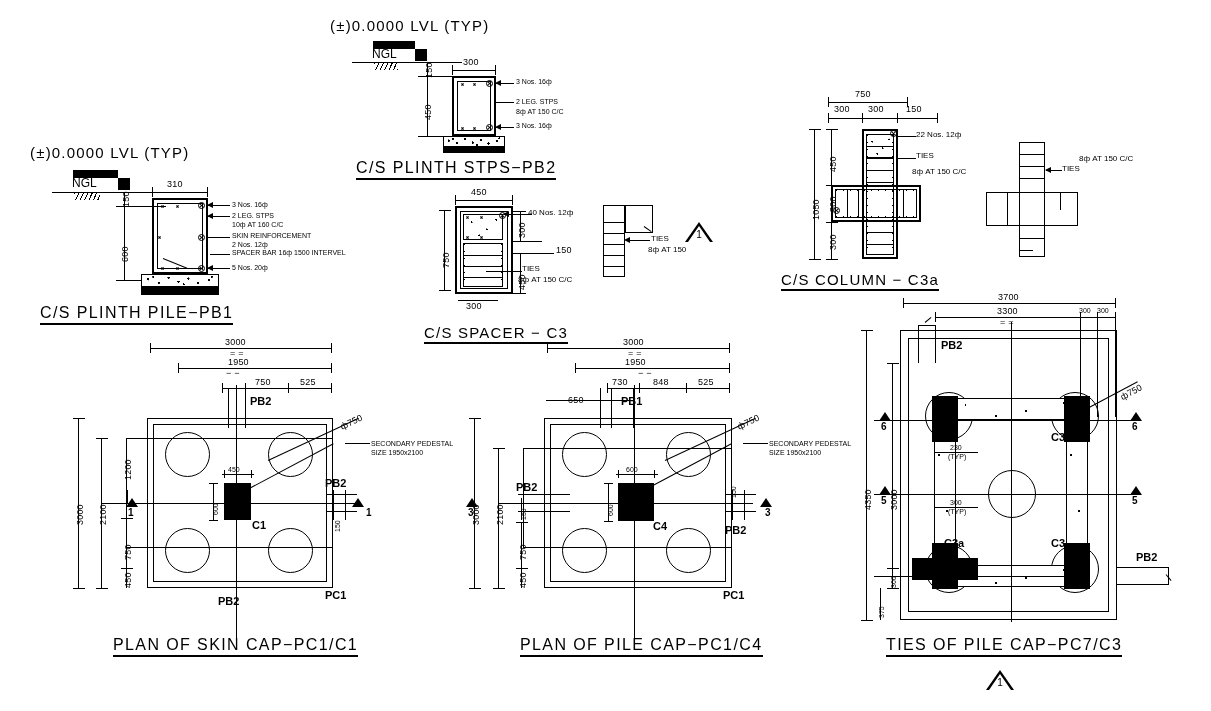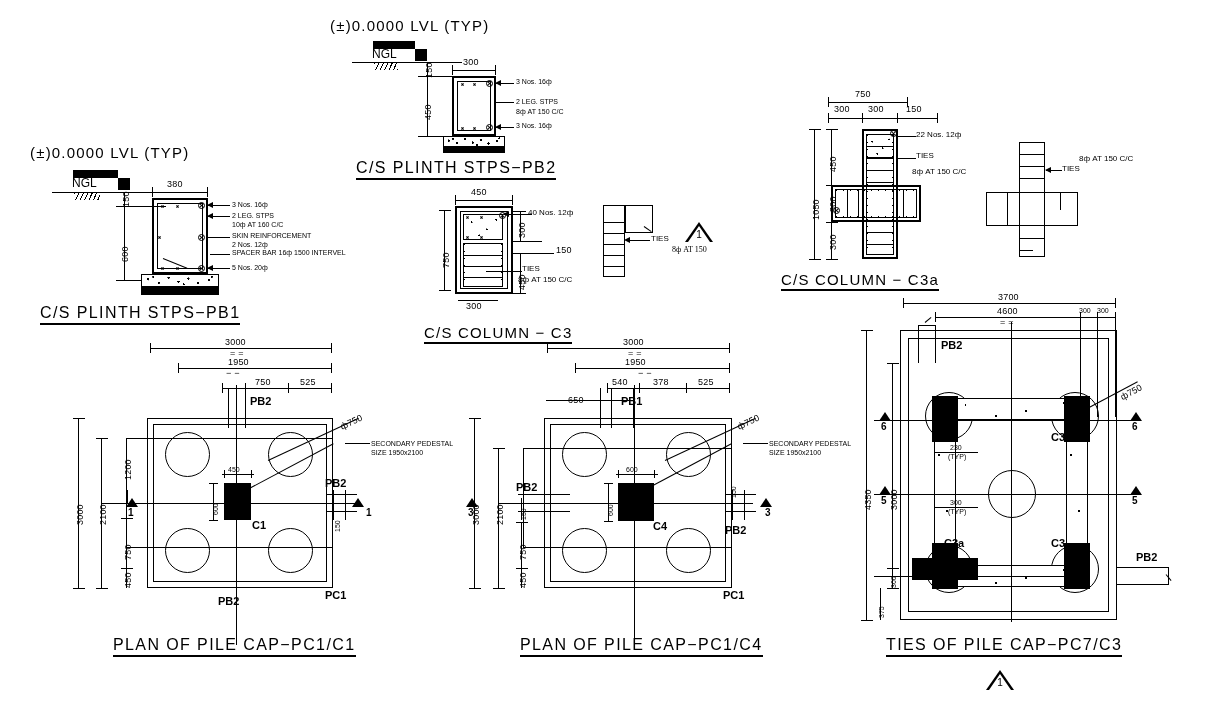--- a/index.html
+++ b/index.html
@@ -98,21 +98,21 @@
   <div class="ln h" style="left:116px;top:206px;width:50px;"></div>
   <div class="ln v" style="left:124px;top:192px;height:14px;"></div>
   <div class="t dim vt" style="left:122px;top:207px;">150</div>
   <div class="ln v" style="left:124px;top:206px;height:74px;"></div>
   <div class="ln h" style="left:116px;top:280px;width:50px;"></div>
   <div class="t dim vt" style="left:121px;top:262px;">600</div>
 
   <div class="ln h" style="left:152px;top:192px;width:56px;"></div>
   <div class="ln v" style="left:152px;top:187px;height:10px;"></div>
   <div class="ln v" style="left:207px;top:187px;height:10px;"></div>
-  <div class="t dim" style="left:167px;top:180px;">380</div>
+  <div class="t dim" style="left:167px;top:180px;">310</div>
 
   <div class="box2" style="left:152px;top:198px;width:56px;height:76px;"></div>
   <div class="box" style="left:157px;top:203px;width:46px;height:66px;"></div>
   <div class="barc" style="left:198px;top:202px;"></div>
   <div class="barx" style="left:161px;top:205px;"></div>
   <div class="barx" style="left:176px;top:205px;"></div>
   <div class="barc" style="left:198px;top:234px;"></div>
   <div class="barx" style="left:158px;top:236px;"></div>
   <div class="barc" style="left:198px;top:265px;"></div>
   <div class="barx" style="left:161px;top:267px;"></div>
@@ -131,21 +131,21 @@
   <div class="t note" style="left:232px;top:212px;">2 LEG. STPS</div>
   <div class="t note" style="left:232px;top:221px;">10ф AT 160 C/C</div>
   <div class="ln h" style="left:206px;top:237px;width:24px;"></div>
   <div class="t note" style="left:232px;top:232px;">SKIN REINFORCEMENT</div>
   <div class="t note" style="left:232px;top:241px;">2 Nos. 12ф</div>
   <div class="ln h" style="left:210px;top:254px;width:20px;"></div>
   <div class="t note" style="left:232px;top:249px;">SPACER BAR 16ф 1500 INTERVEL</div>
   <div class="ln h" style="left:208px;top:268px;width:22px;"></div>
   <div class="arrowL" style="left:207px;top:265px;"></div>
   <div class="t note" style="left:232px;top:264px;">5 Nos. 20ф</div>
-  <div class="t title" style="left:40px;top:305px;">C/S PLINTH STPS−PB1</div>
+  <div class="t title" style="left:40px;top:305px;">C/S PLINTH PILE−PB1</div>
 </div>
 
 <div>
   <div class="t hdr" style="left:330px;top:18px;">(±)0.0000 LVL (TYP)</div>
   <div class="ngl-blk" style="left:373px;top:41px;width:42px;height:8px;"></div>
   <div class="t" style="left:372px;top:48px;font-size:12px;">NGL</div>
   <div class="fill" style="left:415px;top:49px;width:0;height:0;border-left:12px solid #000;border-bottom:12px solid transparent;"></div>
   <div class="ln h" style="left:352px;top:62px;width:78px;"></div>
   <div class="hatch" style="left:374px;top:63px;width:24px;height:7px;"></div>
   <div class="ln h" style="left:418px;top:62px;width:44px;"></div>
@@ -232,28 +232,28 @@
   <div class="ln h" style="left:603px;top:222px;width:22px;"></div>
   <div class="ln h" style="left:603px;top:233px;width:22px;"></div>
   <div class="ln h" style="left:603px;top:244px;width:22px;"></div>
   <div class="ln h" style="left:603px;top:255px;width:22px;"></div>
   <div class="ln h" style="left:603px;top:266px;width:22px;"></div>
   <div class="box" style="left:625px;top:205px;width:28px;height:28px;"></div>
   <div class="ln" style="left:644px;top:226px;width:9px;height:1px;transform:rotate(35deg);transform-origin:left;"></div>
   <div class="ln h" style="left:626px;top:240px;width:24px;"></div>
   <div class="arrowL" style="left:624px;top:237px;"></div>
   <div class="t note8" style="left:651px;top:235px;">TIES</div>
-  <div class="t note8" style="left:672px;top:246px;font-family:Liberation Serif, serif;">8ф AT 150</div>
+  <div class="t note8" style="left:648px;top:246px;">8ф AT 150</div>
 
   <div class="revwrap" style="left:685px;top:222px;">
     <div class="revtri" style="left:0;top:0;"></div>
     <div class="revtri-in"></div>
     <div class="revnum">1</div>
   </div>
-  <div class="t title2" style="left:424px;top:325px;">C/S COLUMN − C3</div>
+  <div class="t title2" style="left:424px;top:325px;">C/S SPACER − C3</div>
 </div>
 
 <div>
   <div class="ln h" style="left:828px;top:102px;width:80px;"></div>
   <div class="ln v" style="left:828px;top:97px;height:10px;"></div>
   <div class="ln v" style="left:907px;top:97px;height:10px;"></div>
   <div class="t dim" style="left:855px;top:90px;">750</div>
   <div class="ln h" style="left:828px;top:118px;width:110px;"></div>
   <div class="ln v" style="left:828px;top:113px;height:10px;"></div>
   <div class="ln v" style="left:862px;top:113px;height:10px;"></div>
@@ -401,41 +401,41 @@
   <div class="tri" style="left:126px;top:498px;"></div>
   <div class="t lblsm" style="left:128px;top:508px;">1</div>
   <div class="tri" style="left:352px;top:498px;"></div>
   <div class="t lblsm" style="left:366px;top:508px;">1</div>
   <div class="ln h" style="left:110px;top:503px;width:18px;"></div>
   <div class="ln v" style="left:127px;top:490px;height:14px;"></div>
   <div class="ln h" style="left:333px;top:503px;width:28px;"></div>
 
   <div class="t lbl" style="left:218px;top:596px;">PB2</div>
   <div class="t lbl" style="left:325px;top:590px;">PC1</div>
-  <div class="t title" style="left:113px;top:637px;">PLAN OF PILE CAP−PC1/C1</div>
+  <div class="t title" style="left:113px;top:637px;">PLAN OF SKIN CAP−PC1/C1</div>
 </div>
 
 <div>
   <div class="ln h" style="left:547px;top:348px;width:183px;"></div>
   <div class="ln v" style="left:547px;top:343px;height:10px;"></div>
   <div class="ln v" style="left:729px;top:343px;height:10px;"></div>
   <div class="t dim" style="left:623px;top:338px;">3000</div>
   <div class="t dim" style="left:628px;top:349px;">= =</div>
   <div class="ln h" style="left:575px;top:368px;width:155px;"></div>
   <div class="ln v" style="left:575px;top:363px;height:10px;"></div>
   <div class="ln v" style="left:729px;top:363px;height:10px;"></div>
   <div class="t dim" style="left:625px;top:358px;">1950</div>
   <div class="ln h" style="left:607px;top:388px;width:123px;"></div>
   <div class="ln v" style="left:607px;top:383px;height:10px;"></div>
   <div class="ln v" style="left:639px;top:383px;height:10px;"></div>
   <div class="ln v" style="left:686px;top:383px;height:10px;"></div>
   <div class="ln v" style="left:729px;top:383px;height:10px;"></div>
-  <div class="t dim" style="left:612px;top:378px;">540</div>
+  <div class="t dim" style="left:612px;top:378px;">730</div>
   <div class="t dim" style="left:638px;top:369px;">−   −</div>
-  <div class="t dim" style="left:653px;top:378px;">378</div>
+  <div class="t dim" style="left:653px;top:378px;">848</div>
   <div class="t dim" style="left:698px;top:378px;">525</div>
   <div class="ln h" style="left:546px;top:400px;width:86px;"></div>
   <div class="t dim" style="left:568px;top:396px;">650</div>
   <div class="t lbl" style="left:621px;top:396px;">PB1</div>
   <div class="ln v" style="left:600px;top:388px;height:40px;"></div>
   <div class="ln v" style="left:611px;top:388px;height:40px;"></div>
   <div class="ln v" style="left:633px;top:388px;height:40px;"></div>
   <div class="ln v" style="left:634px;top:385px;height:260px;"></div>
 
   <div class="ln v" style="left:474px;top:418px;height:170px;"></div>
@@ -503,21 +503,21 @@
 <div>
   <div class="ln h" style="left:903px;top:303px;width:213px;"></div>
   <div class="ln v" style="left:903px;top:298px;height:10px;"></div>
   <div class="ln v" style="left:1115px;top:298px;height:10px;"></div>
   <div class="t dim" style="left:998px;top:293px;">3700</div>
   <div class="ln h" style="left:935px;top:317px;width:180px;"></div>
   <div class="ln v" style="left:935px;top:312px;height:10px;"></div>
   <div class="ln v" style="left:1080px;top:312px;height:10px;"></div>
   <div class="ln v" style="left:1097px;top:312px;height:10px;"></div>
   <div class="ln v" style="left:1115px;top:312px;height:10px;"></div>
-  <div class="t dim" style="left:997px;top:307px;">4600</div>
+  <div class="t dim" style="left:997px;top:307px;">3300</div>
   <div class="t dim" style="left:1000px;top:318px;">= =</div>
   <div class="t dim7" style="left:1079px;top:307px;">300</div>
   <div class="t dim7" style="left:1097px;top:307px;">300</div>
   <div class="ln v" style="left:1080px;top:322px;height:95px;"></div>
   <div class="ln v" style="left:1097px;top:322px;height:95px;"></div>
   <div class="ln v" style="left:1115px;top:322px;height:95px;"></div>
 
   <div class="ln v" style="left:918px;top:325px;height:38px;"></div>
   <div class="ln v" style="left:935px;top:325px;height:38px;"></div>
   <div class="ln h" style="left:918px;top:325px;width:17px;"></div>

